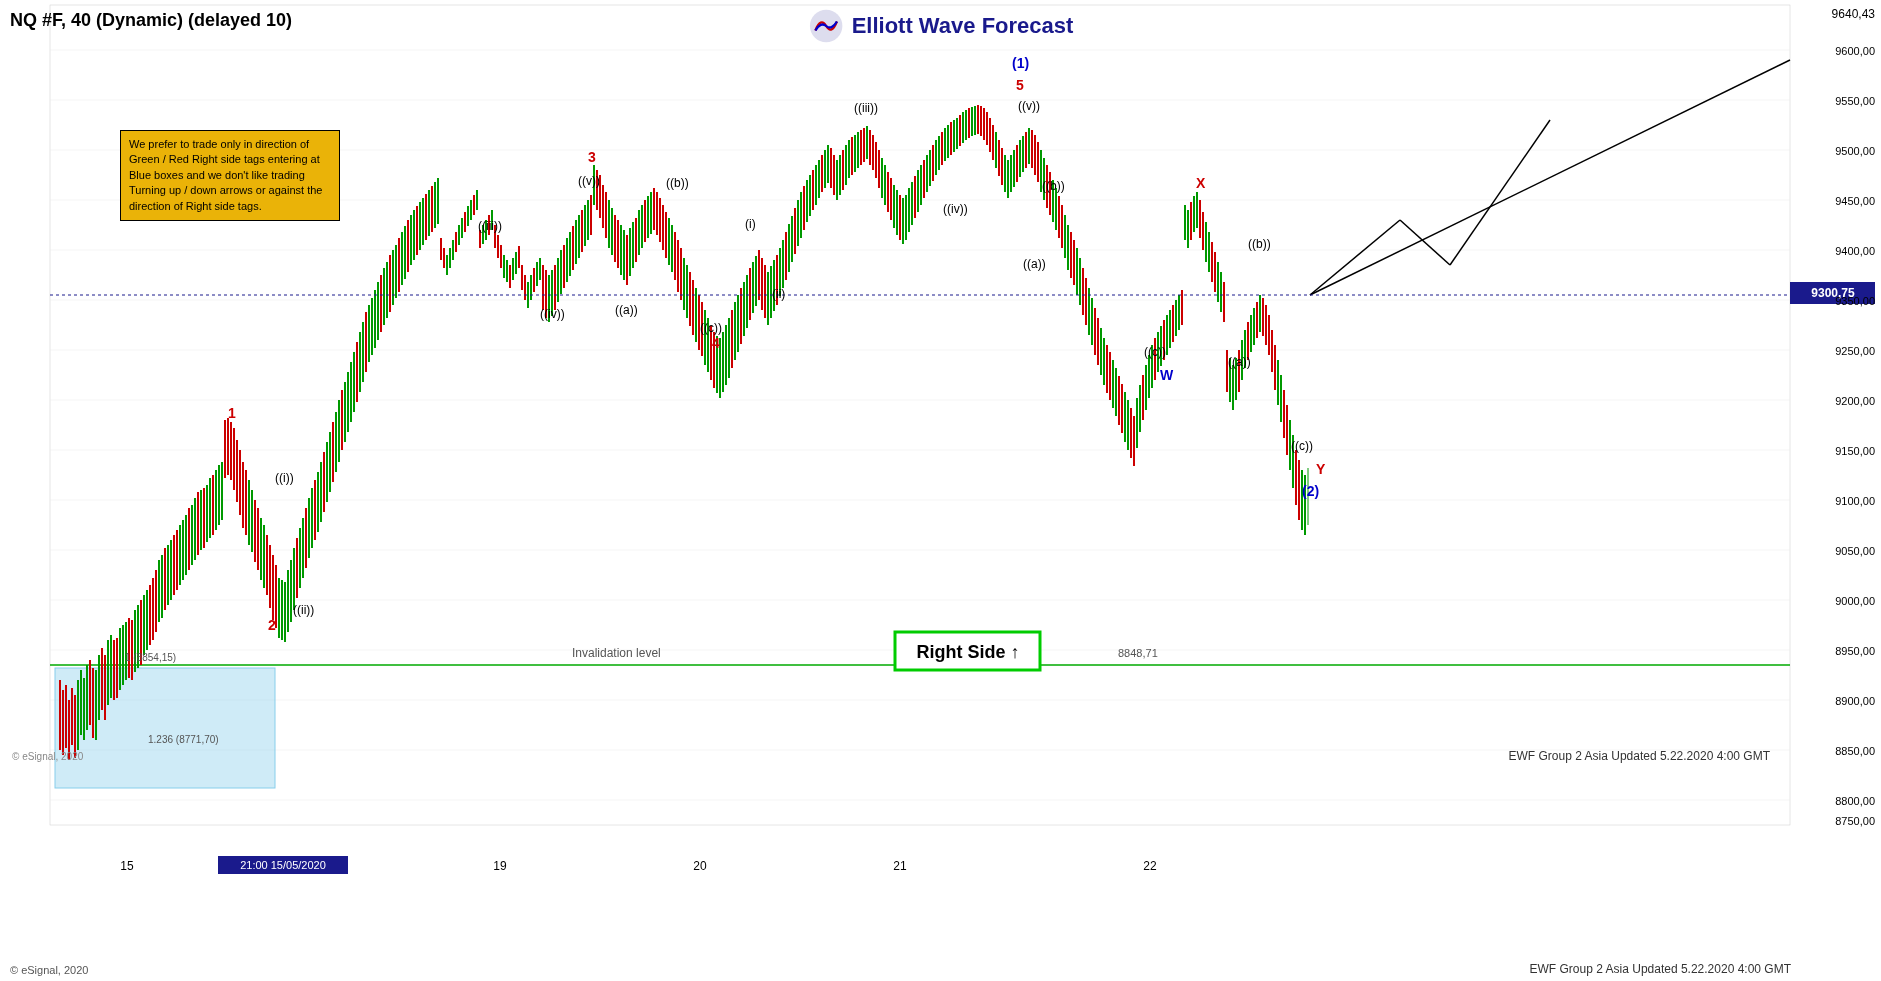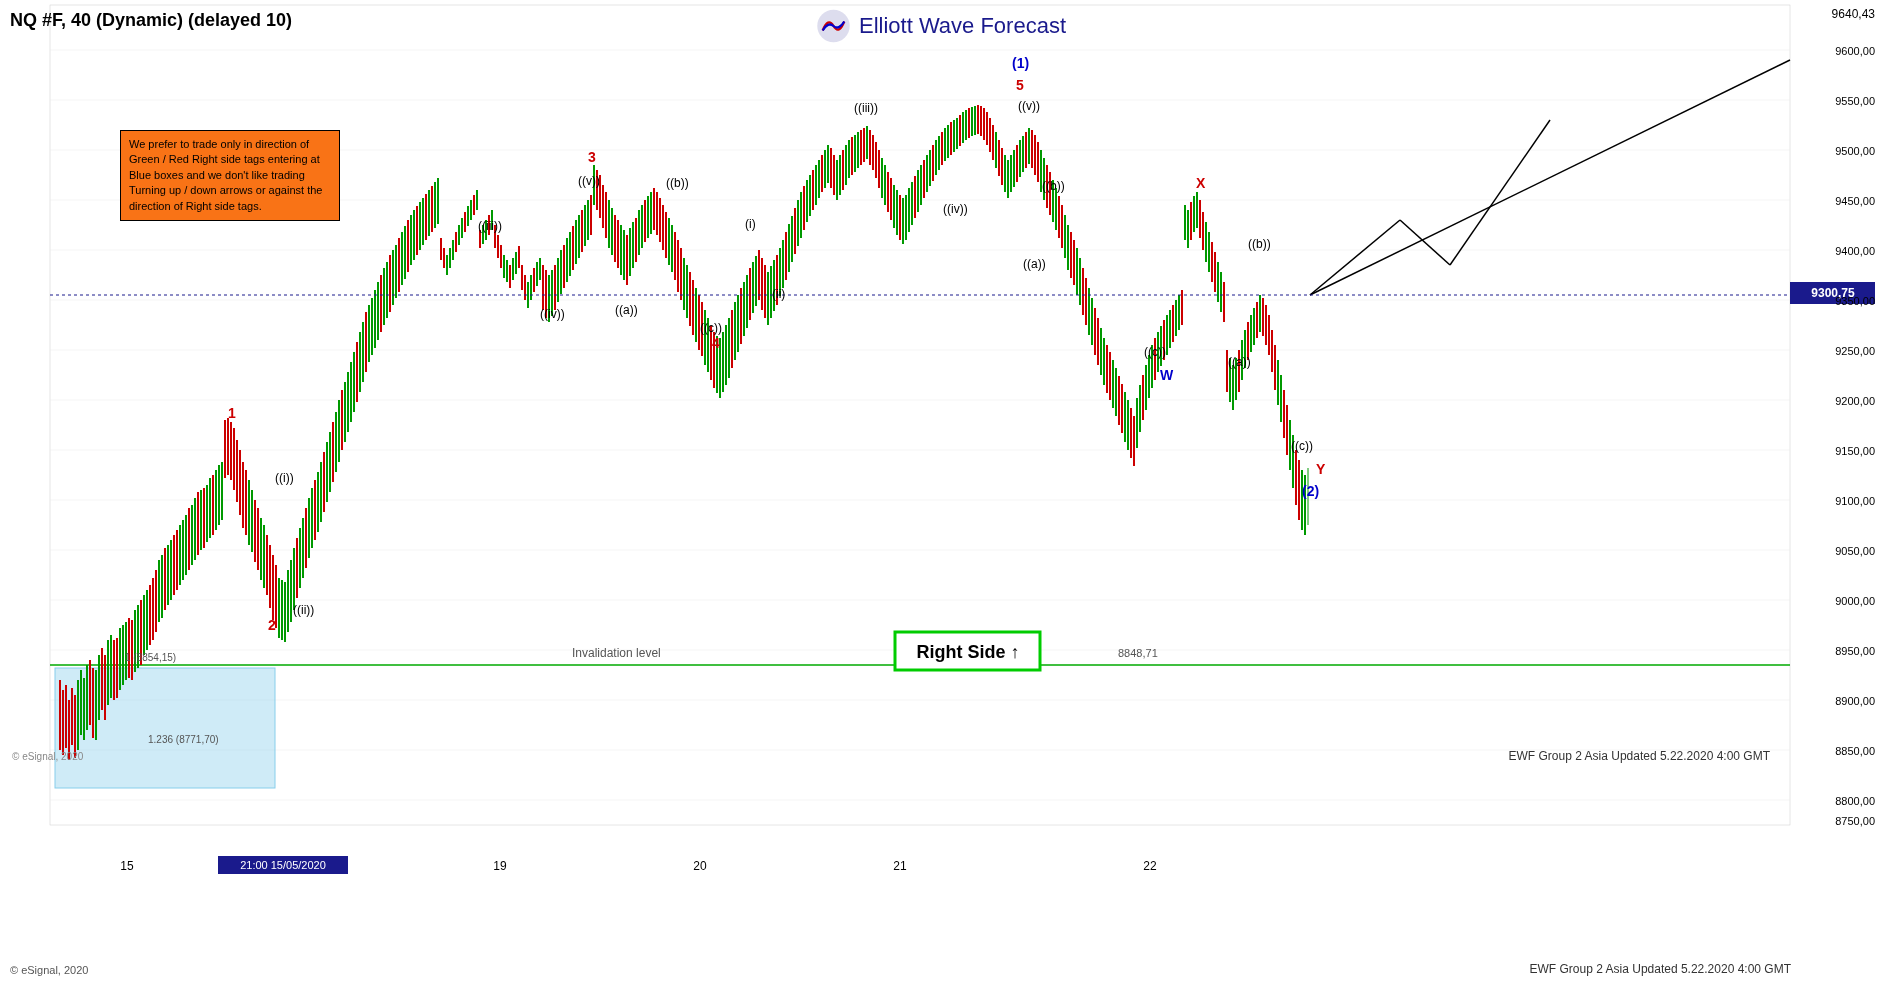--- a/index.html
+++ b/index.html
@@ -33,29 +33,29 @@
       display: flex;
       align-items: center;
       gap: 8px;
     }
     #logo-icon {
       width: 36px;
       height: 36px;
     }
     #logo-text {
       font-size: 22px;
-      font-weight: normal;
+      font-weight: bold;
       color: #1a1a8c;
     }
     #note-box {
       position: absolute;
       top: 130px;
       left: 120px;
       width: 220px;
-      background: #f97316;
+      background: #eab308;
       border: 1px solid #000;
       padding: 6px 8px;
       font-size: 11px;
       color: #000;
       line-height: 1.4;
     }
     
     #bottom-info {
       position: absolute;
       bottom: 5px;

